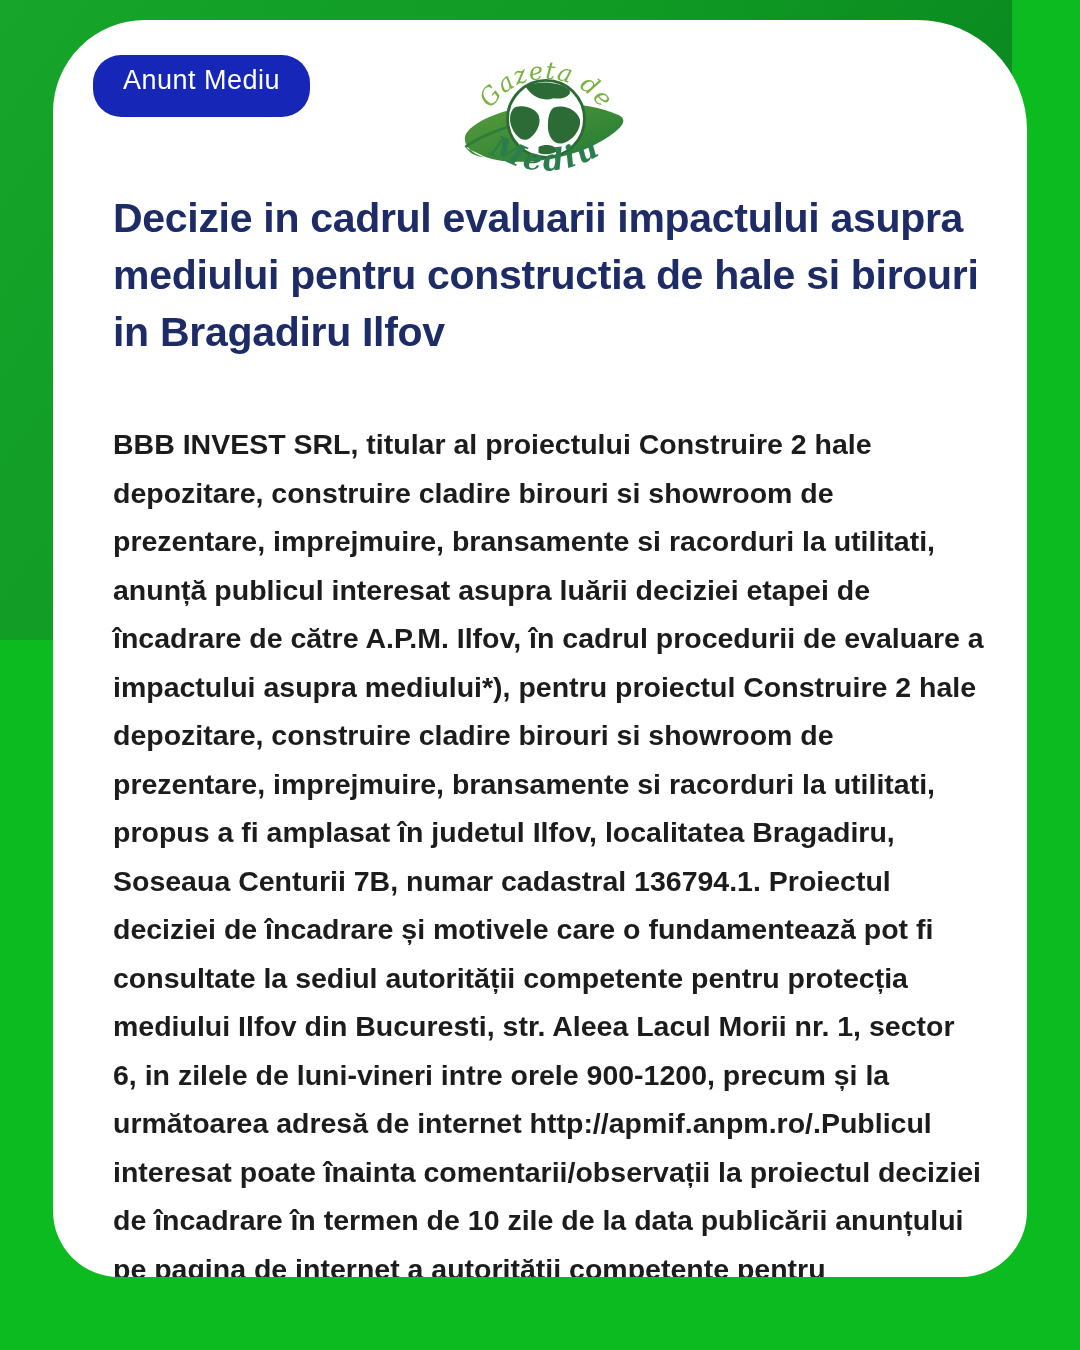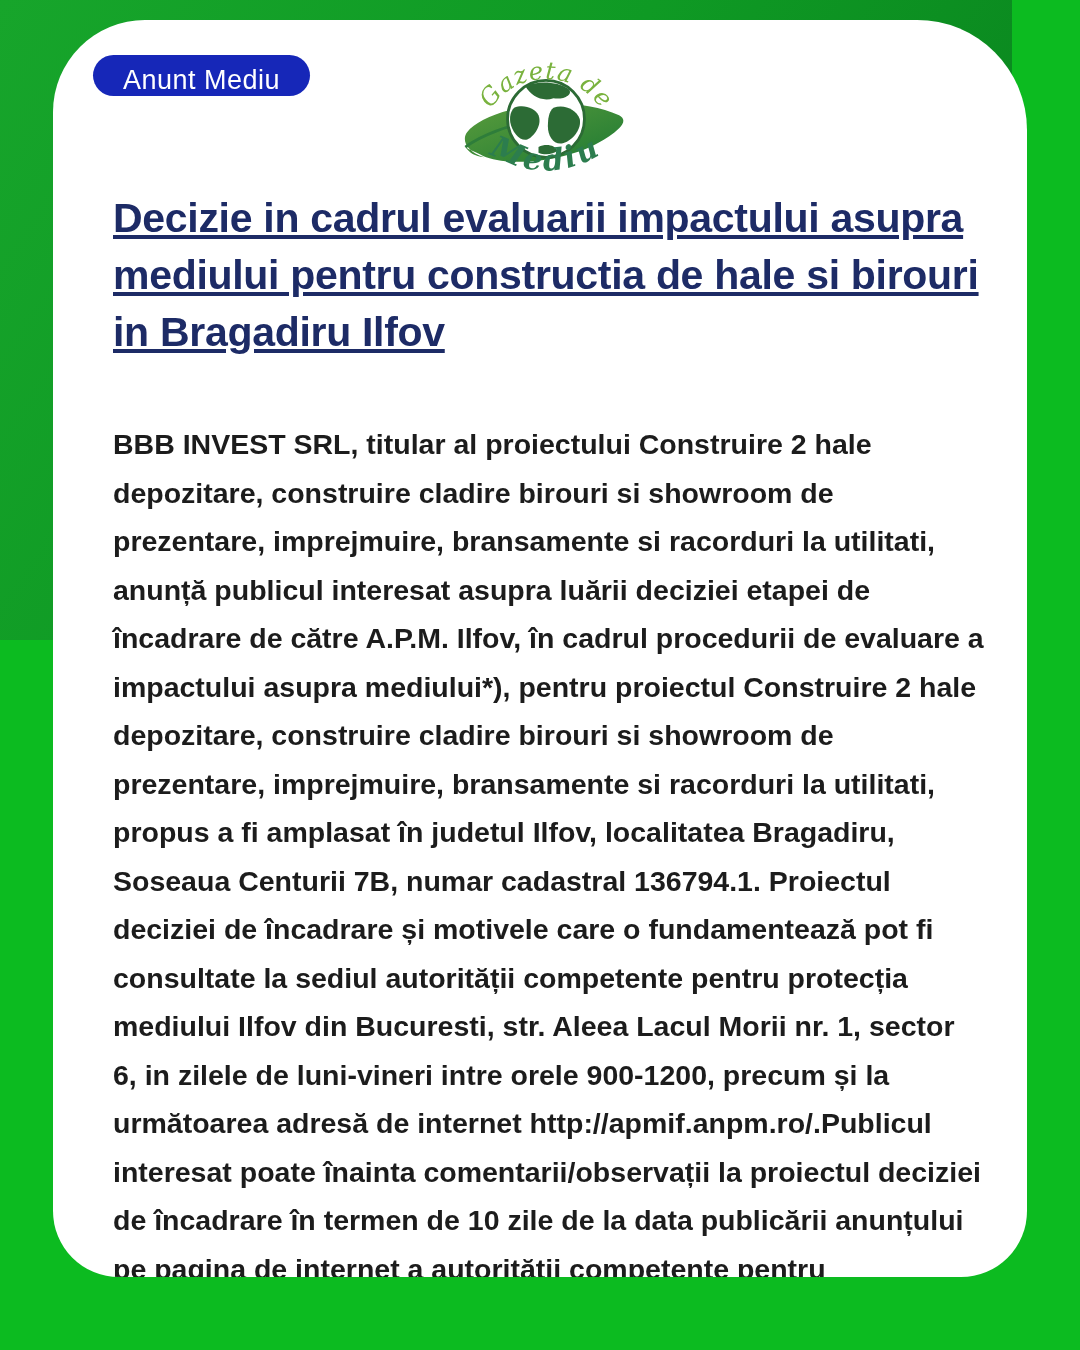--- a/index.html
+++ b/index.html
@@ -17,30 +17,29 @@
   .card{
     position:absolute;left:53px;top:20px;width:974px;height:1257px;
     background:#ffffff;
     border-radius:92px 110px 66px 66px;
     overflow:hidden;
   }
   .badge{
     position:absolute;left:40px;top:35px;
     background:#1627b8;color:#ffffff;
     font-size:27px;line-height:27px;letter-spacing:.5px;
-    padding:12px 30px 2px 30px;border-radius:28px;
+    padding:12px 30px 23px 30px;border-radius:28px;
   }
   .logo{
     position:absolute;left:398px;top:22px;width:190px;height:150px;
   }
   .headline{
     position:absolute;left:60px;top:170px;width:866px;
     color:#1d2b66;font-size:41px;font-weight:700;line-height:57px;
     letter-spacing:-0.3px;
-    text-decoration:underline;
   }
   .body-text{
     position:absolute;left:60px;top:400px;width:872px;
     color:#1c1c1c;font-size:28.5px;line-height:48.5px;font-weight:700;
   }
   .logo text{font-family:"DejaVu Serif", serif;font-style:italic;}
 </style>
 </head>
 <body>
 

